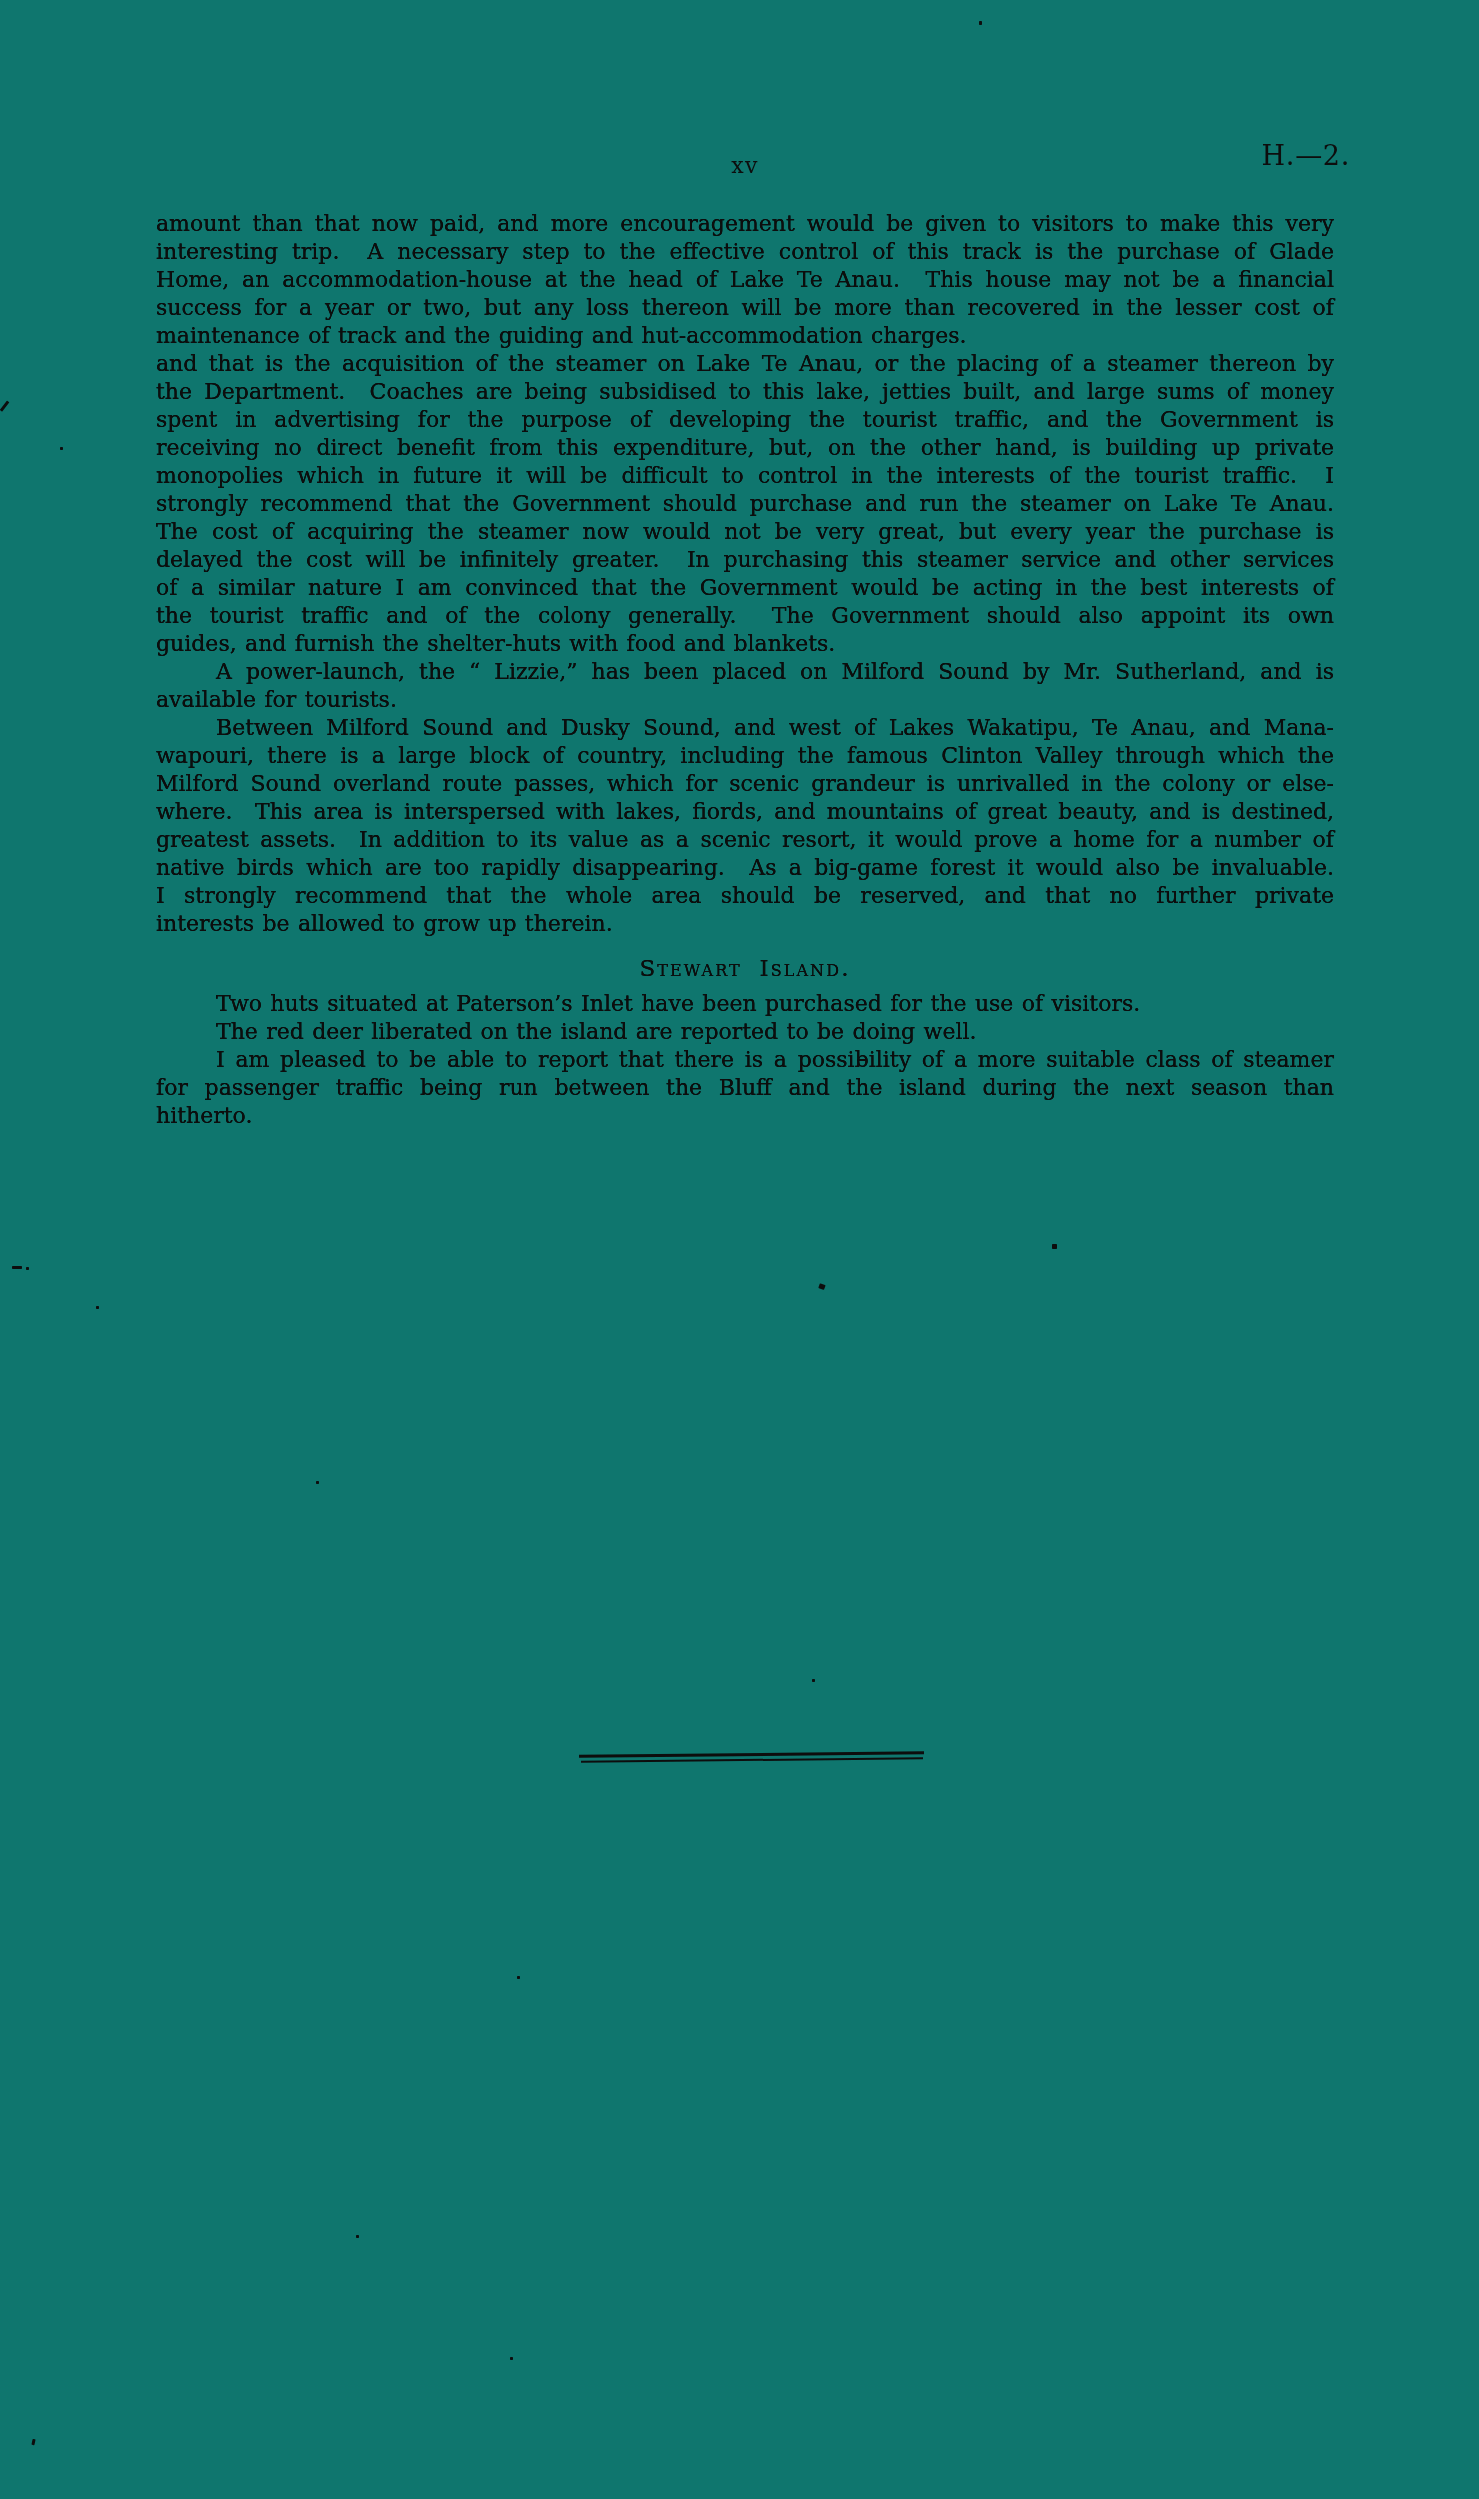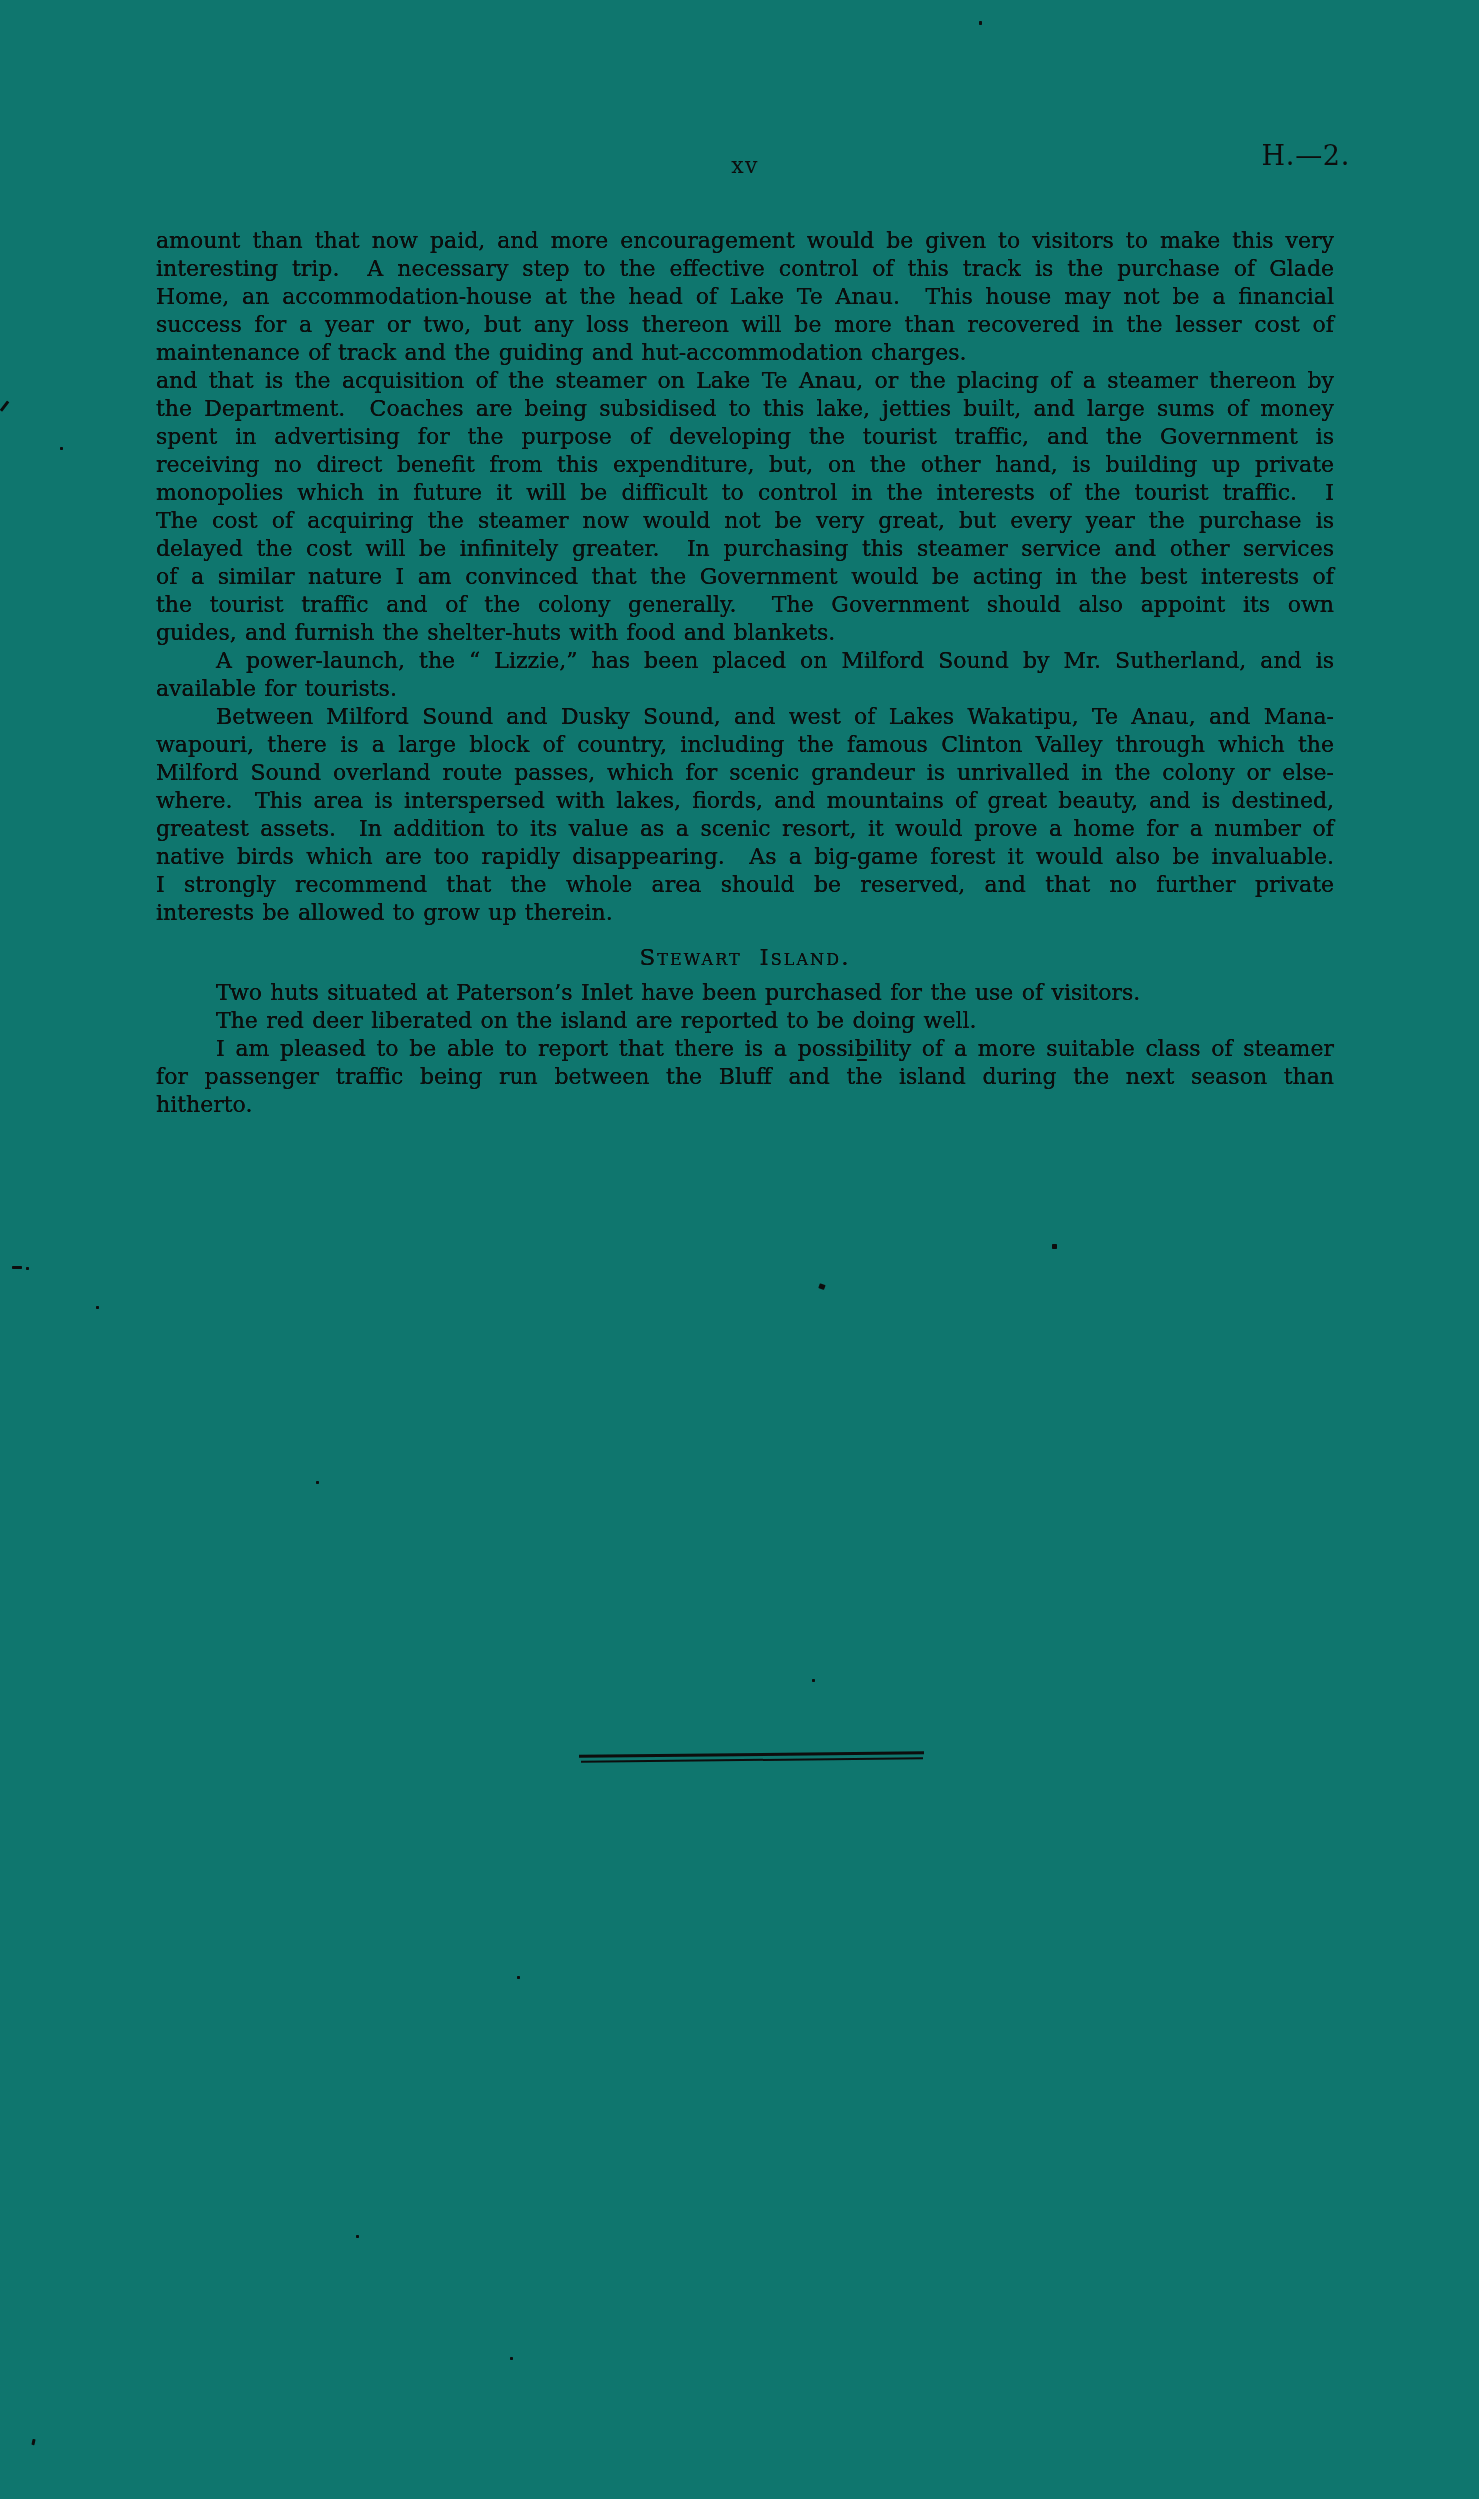--- a/index.html
+++ b/index.html
@@ -14,21 +14,21 @@
   .page-number{
     position:absolute;left:745px;top:153px;transform:translateX(-50%);
     font-size:22px;letter-spacing:1.4px;
   }
   .doc-ref{
     position:absolute;right:130px;top:140px;
     font-size:27px;letter-spacing:0.7px;text-align:right;
   }
   
   .text-column{
-    position:absolute;left:156px;top:227px;width:1178px;
+    position:absolute;left:156px;top:210px;width:1178px;
     font-size:22px;line-height:28px;word-spacing:1.4px;
     text-shadow:0 0 0.3px #000;
   }
   .line{
     height:28px;line-height:28px;
     text-align:justify;text-align-last:justify;
     white-space:normal;
   }
   .line.last{text-align-last:left;}
   .line.indent{text-indent:60px;}
@@ -60,20 +60,21 @@
           <div class="line">Home, an accommodation-house at the head of Lake Te Anau.&nbsp; This house may not be a financial</div>
           <div class="line">success for a year or two, but any loss thereon will be more than recovered in the lesser cost of</div>
           <div class="line last">maintenance of track and the guiding and hut-accommodation charges.</div>
         </div>
         <div>
           <div class="line">and that is the acquisition of the steamer on Lake Te Anau, or the placing of a steamer thereon by</div>
           <div class="line">the Department.&nbsp; Coaches are being subsidised to this lake, jetties built, and large sums of money</div>
           <div class="line">spent in advertising for the purpose of developing the tourist traffic, and the Government is</div>
           <div class="line">receiving no direct benefit from this expenditure, but, on the other hand, is building up private</div>
           <div class="line">monopolies which in future it will be difficult to control in the interests of the tourist traffic.&nbsp; I</div>
+          <div class="line">strongly recommend that the Government should purchase and run the steamer on Lake Te Anau.</div>
           <div class="line">The cost of acquiring the steamer now would not be very great, but every year the purchase is</div>
           <div class="line">delayed the cost will be infinitely greater.&nbsp; In purchasing this steamer service and other services</div>
           <div class="line">of a similar nature I am convinced that the Government would be acting in the best interests of</div>
           <div class="line">the tourist traffic and of the colony generally.&nbsp; The Government should also appoint its own</div>
           <div class="line last">guides, and furnish the shelter-huts with food and blankets.</div>
         </div>
         <div>
           <div class="line indent">A power-launch, the “ Lizzie,” has been placed on Milford Sound by Mr. Sutherland, and is</div>
           <div class="line last">available for tourists.</div>
         </div>

